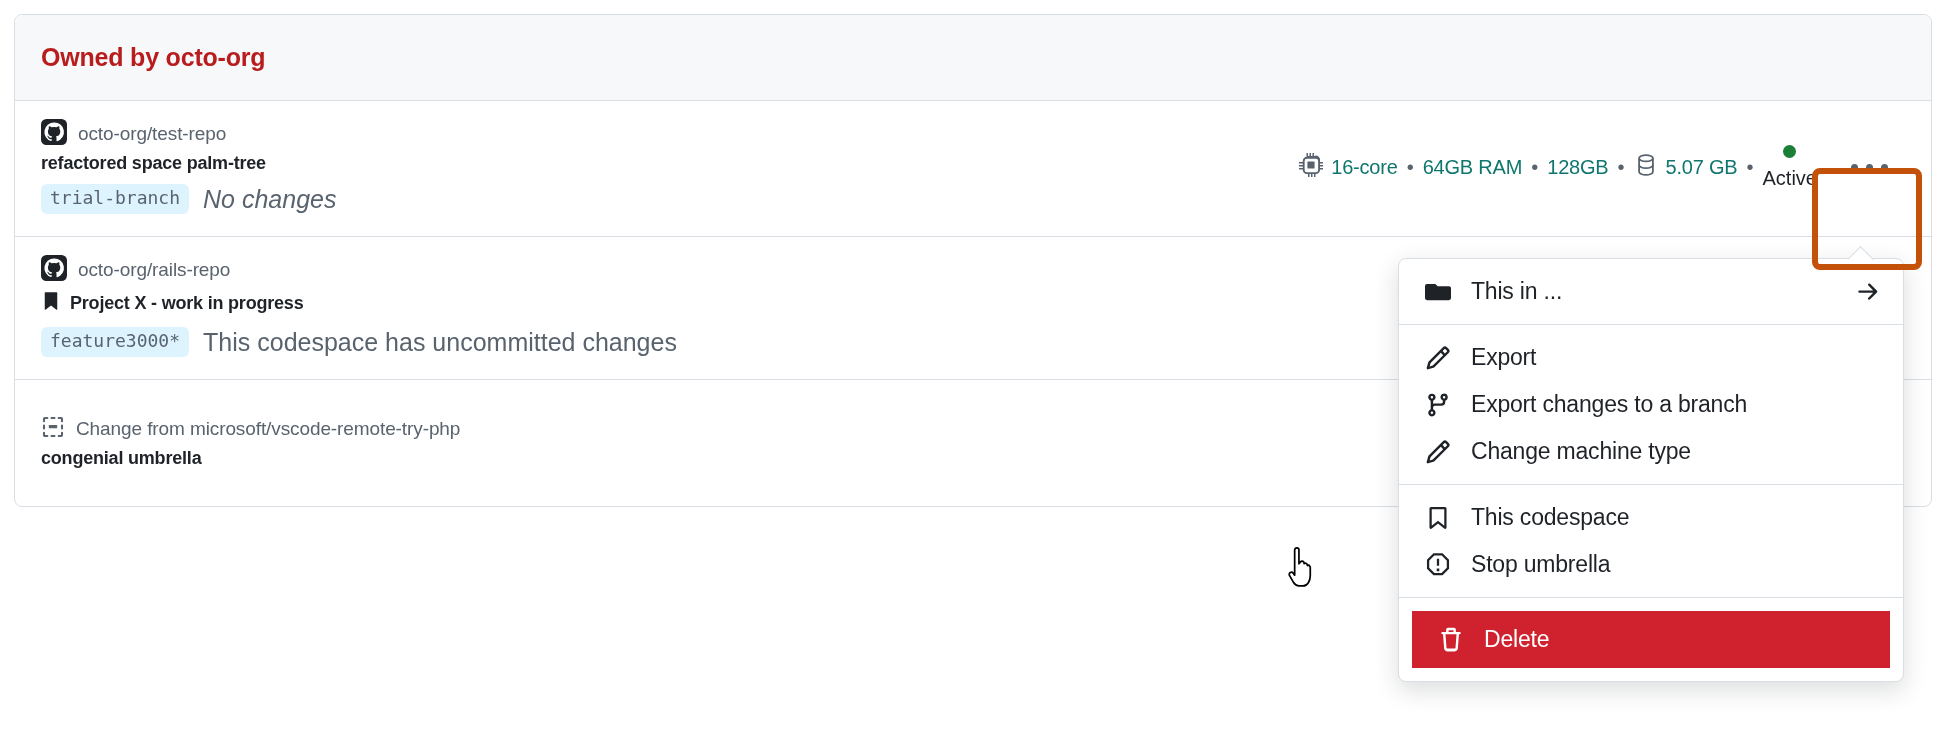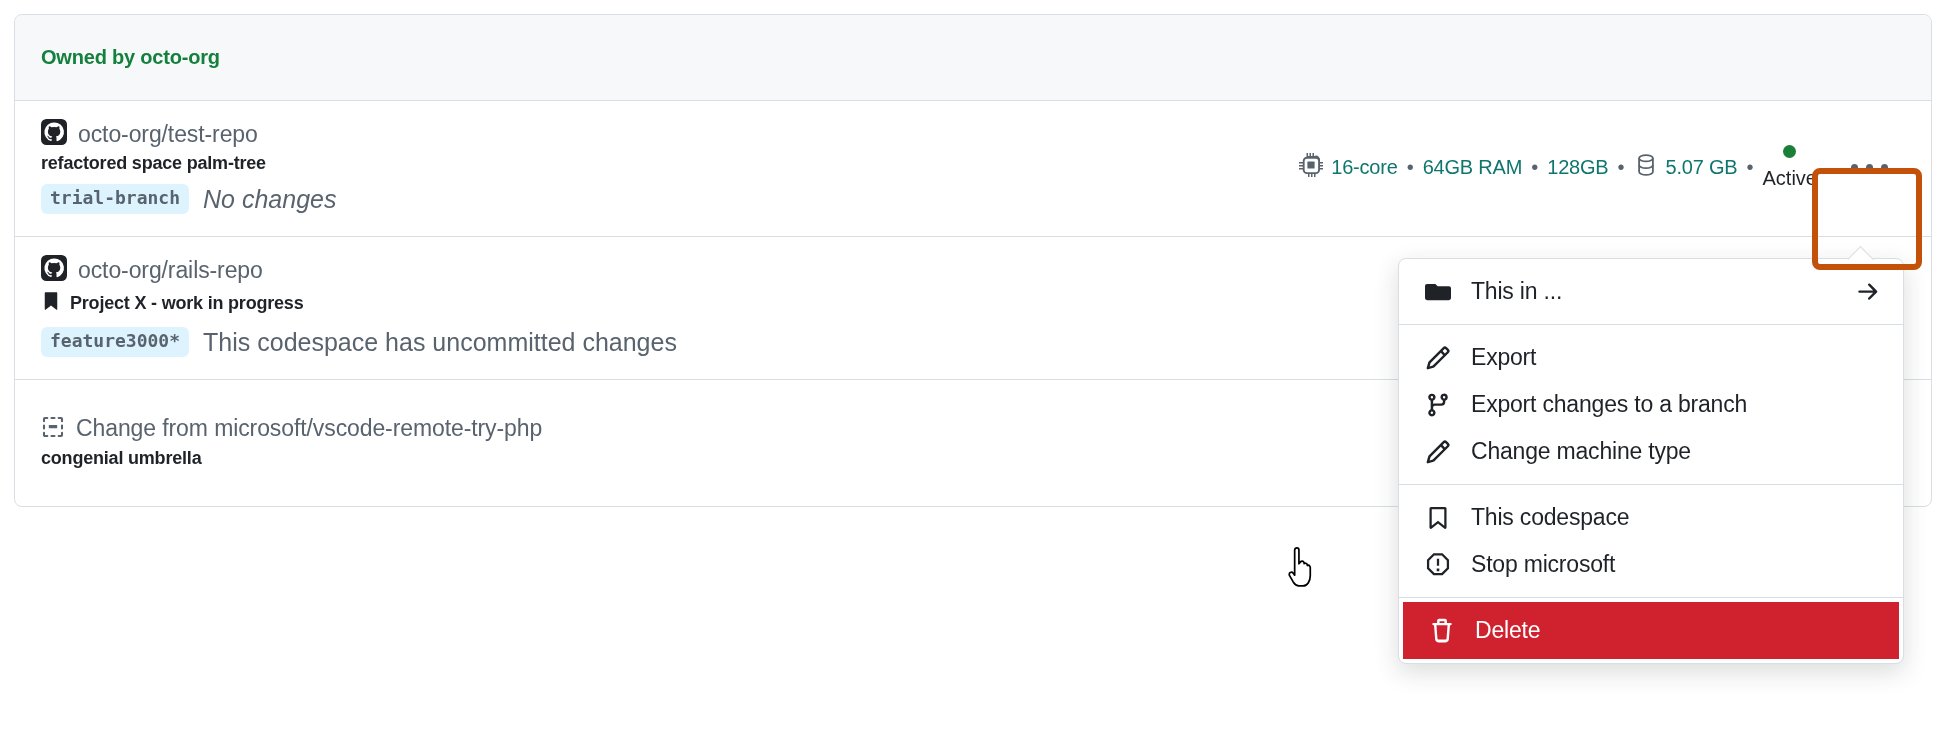--- a/index.html
+++ b/index.html
@@ -29,23 +29,23 @@
   }
   .card-header {
     height: 86px;
     background: #f6f8fa;
     border-bottom: 1px solid #d8dee4;
     display: flex;
     align-items: center;
     padding: 0 26px;
   }
   .card-header-title {
-    font-size: 20px;
+    font-size: 25px;
     font-weight: bold;
-    color: #15803d;
+    color: #b91c1c;
     letter-spacing: -0.2px;
   }
 
   
   .cs-row {
     display: flex;
     align-items: center;
     justify-content: space-between;
     padding: 20px 26px 22px 26px;
     border-bottom: 1px solid #d8dee4;
@@ -55,21 +55,21 @@
 
   .cs-left { display: flex; flex-direction: column; gap: 5px; min-width: 0; }
 
   .repo-line {
     display: flex;
     align-items: center;
     gap: 11px;
     height: 26px;
   }
   .repo-name {
-    font-size: 23px;
+    font-size: 19px;
     color: #59636e;
     letter-spacing: -0.1px;
   }
 
   .title-line {
     display: flex;
     align-items: center;
     gap: 9px;
     margin-top: 1px;
   }
@@ -88,21 +88,20 @@
     height: 30px;
   }
   .branch-badge {
     background: #ddf4ff;
     color: #59636e;
     font-family: "DejaVu Sans Mono", "Liberation Mono", monospace;
     font-size: 18px;
     padding: 3px 9px 4px 9px;
     border-radius: 6px;
     line-height: 1.25;
-    font-weight: bold;
   }
   .changes-text {
     font-size: 25px;
     color: #59636e;
   }
   .changes-text.italic { font-style: italic; }
 
   
   .cs-right {
     display: flex;
@@ -206,21 +205,21 @@
     color: #1f2328;
     cursor: pointer;
     letter-spacing: -0.2px;
   }
   .menu-item .mi-label { flex: 1; }
   .menu-item.danger {
     background: #cf222e;
     color: #ffffff;
   }
   .menu-group.danger-group {
-    padding: 4px;
+    padding: 13px;
     border-top: 1px solid #d8dee4;
   }
   .menu-group.danger-group .menu-item { padding-top: 15px; padding-bottom: 15px; }
   .mi-icon { width: 26px; height: 26px; flex: 0 0 26px; display:block; }
   .mi-trailing { width: 26px; height: 26px; display:block; }
 
   
   .cursor {
     position: absolute;
     left: 1288px; top: 547px;
@@ -441,21 +440,21 @@
         </span>
         <span class="mi-label">This codespace</span>
       </div>
       <div class="menu-item">
         <span class="mi-icon">
           <svg width="26" height="26" viewBox="0 0 16 16" aria-hidden="true">
             <path fill="none" stroke="#1f2328" stroke-width="1.4" d="M5.5 1.4h5l3.6 3.6v5l-3.6 3.6h-5L1.9 10V5l3.6-3.6z"></path>
             <path fill="#1f2328" d="M7.3 4.2h1.4v4.2H7.3zM7.2 10.2h1.6v1.6H7.2z"></path>
           </svg>
         </span>
-        <span class="mi-label">Stop microsoft</span>
+        <span class="mi-label">Stop umbrella</span>
       </div>
     </div>
 
     <div class="menu-group danger-group">
       <div class="menu-item danger">
         <span class="mi-icon">
           <svg width="26" height="26" viewBox="0 0 16 16" aria-hidden="true">
             <path fill="#ffffff" d="M11 1.75V3h2.25a.75.75 0 0 1 0 1.5H12.9l-.64 8.33A2 2 0 0 1 10.27 15H5.73a2 2 0 0 1-1.99-2.17L3.1 4.5H2.75a.75.75 0 0 1 0-1.5H5V1.75C5 1.06 5.56.5 6.25.5h3.5c.69 0 1.25.56 1.25 1.25zM6.5 3h3V2h-3v1zM4.6 4.5l.63 8.22a.5.5 0 0 0 .5.46h4.54a.5.5 0 0 0 .5-.46l.63-8.22H4.6z"></path>
           </svg>
         </span>

